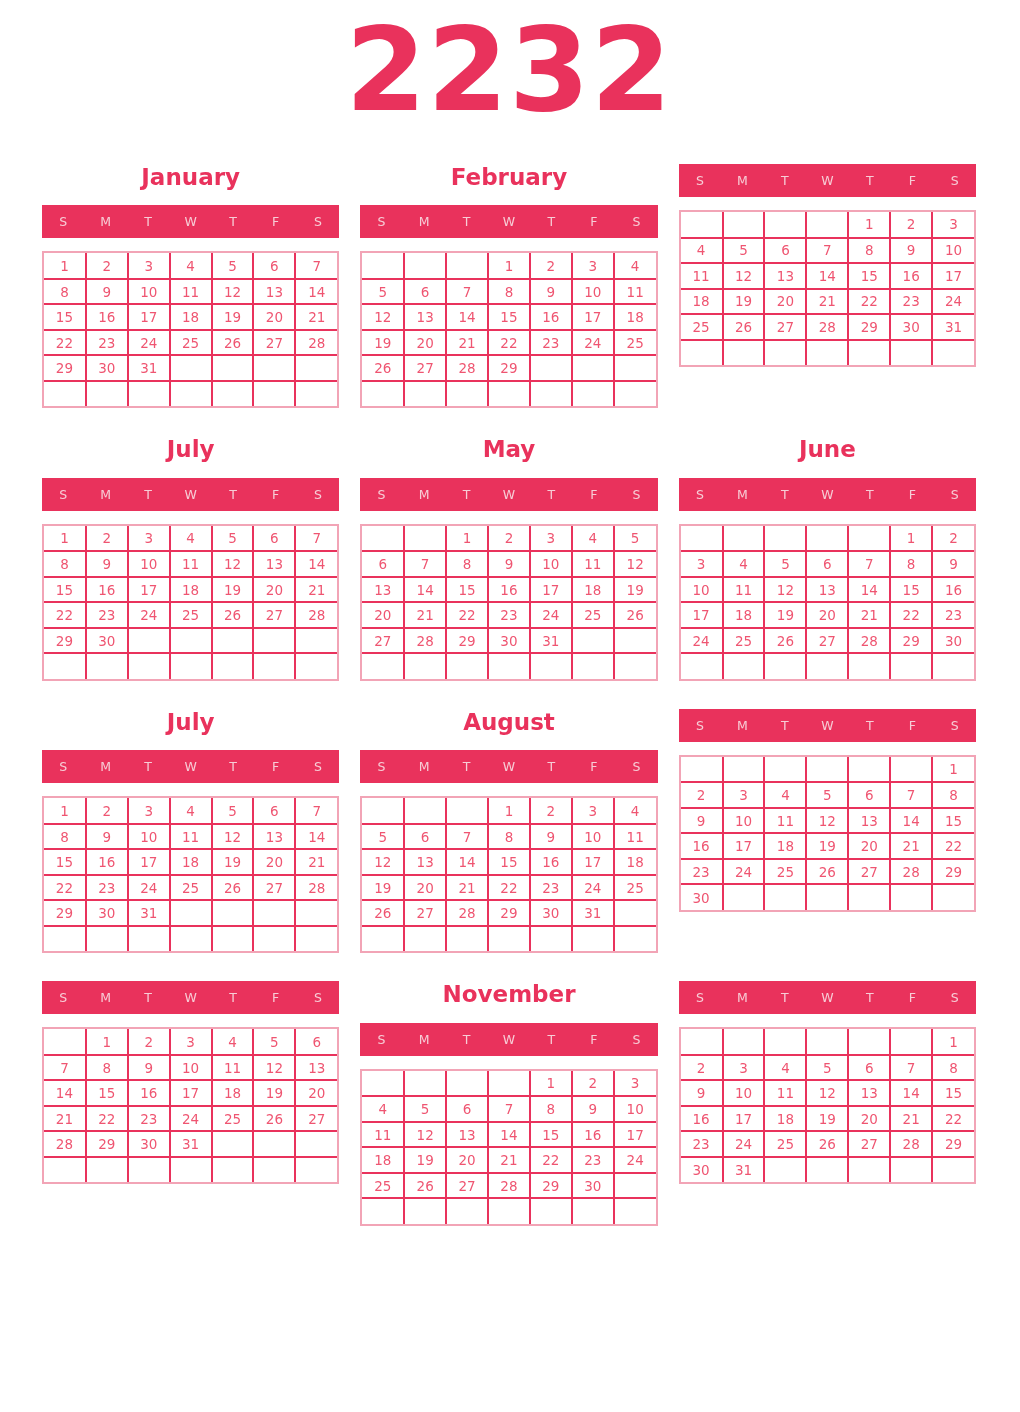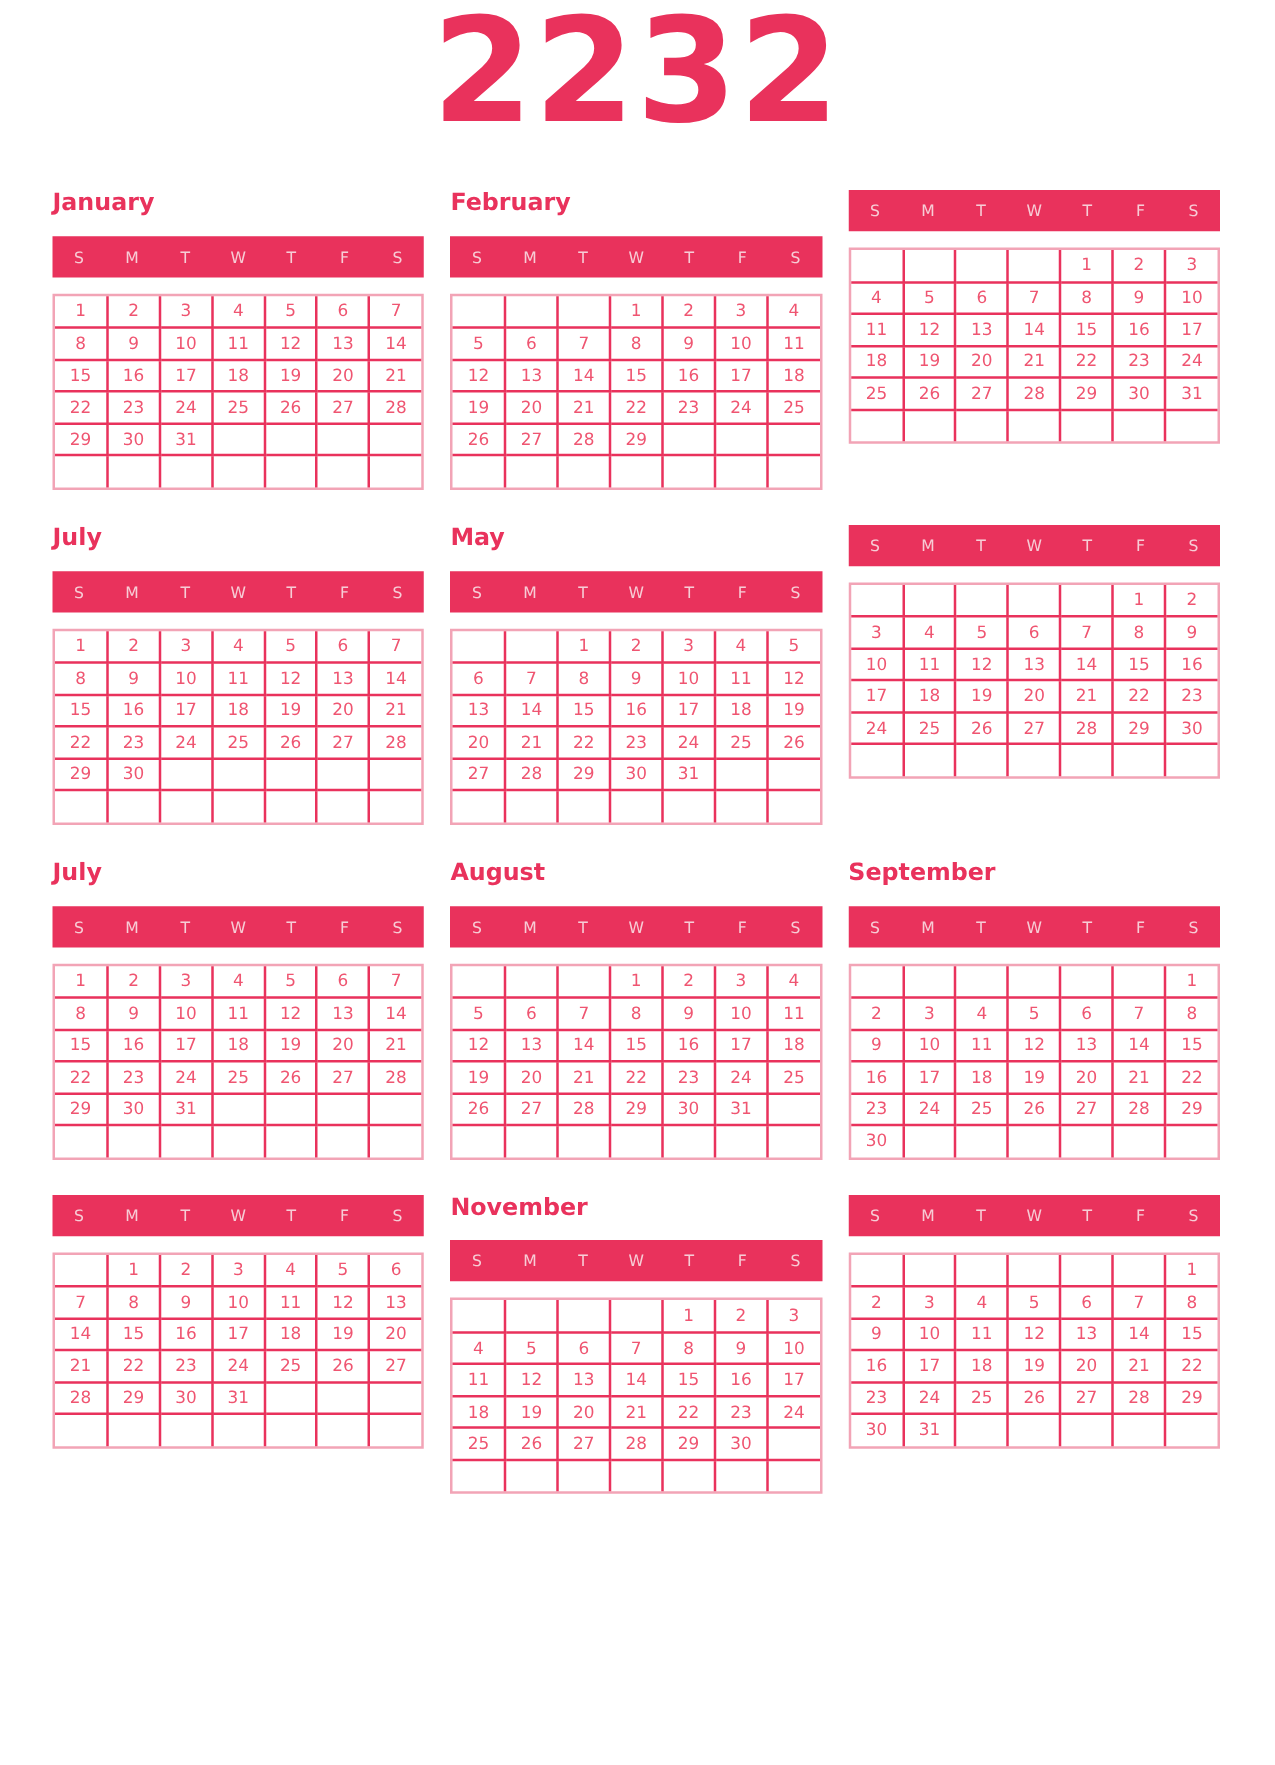--- a/index.html
+++ b/index.html
@@ -10,41 +10,42 @@
     --bg:#ffffff;
   }
   *{box-sizing:border-box;}
   html,body{margin:0;padding:0;}
   body{
     width:1020px;height:1412px;
     background:var(--bg);
     font-family:"DejaVu Sans","Liberation Sans",sans-serif;
     overflow:hidden;
   }
-  .page{padding:0 44px 0 42px;}
+  .page{padding:12px 44px 0 42px;}
   .year{
     text-align:center;
     font-size:116px;
     line-height:1.0;
     font-weight:bold;
     color:var(--accent);
     margin:0 0 36px 0;
     letter-spacing:1px;
   }
   .months-grid{
     display:grid;
     grid-template-columns:repeat(3,1fr);
     column-gap:21px;
     row-gap:28px;
   }
   .month{width:100%;}
   .month-name{
-    font-size:19px;
+    font-size:23px;
     font-weight:bold;
     color:var(--accent);
+    text-align:center;
     margin:0 0 15px 0;
     line-height:1.15;
   }
   .weekday-bar{
     height:33px;
     background:var(--accent);
     display:flex;
     align-items:stretch;
     margin-bottom:13px;
   }
@@ -440,20 +441,21 @@
                 <td></td>
                 <td></td>
                 <td></td>
               </tr>
             </tbody>
           </table>
     </div>
   </section>
 
   <section class="month">
+    <h2 class="month-name">June</h2>
     <div class="weekday-bar">
           <span>S</span>
           <span>M</span>
           <span>T</span>
           <span>W</span>
           <span>T</span>
           <span>F</span>
           <span>S</span>
         </div>
     <div class="grid-frame">
@@ -658,21 +660,20 @@
                 <td></td>
                 <td></td>
                 <td></td>
               </tr>
             </tbody>
           </table>
     </div>
   </section>
 
   <section class="month">
-    <h2 class="month-name">September</h2>
     <div class="weekday-bar">
           <span>S</span>
           <span>M</span>
           <span>T</span>
           <span>W</span>
           <span>T</span>
           <span>F</span>
           <span>S</span>
         </div>
     <div class="grid-frame">

